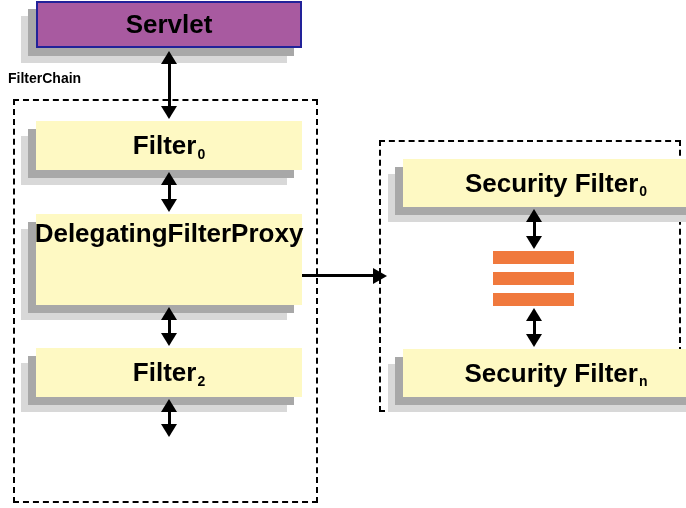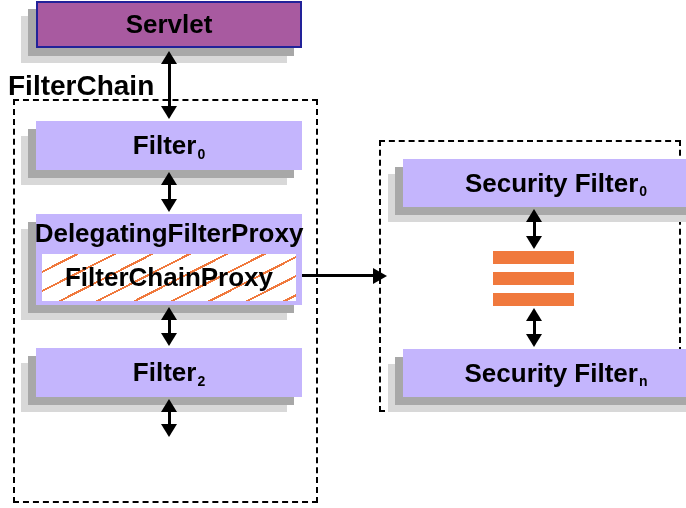--- a/index.html
+++ b/index.html
@@ -10,21 +10,21 @@
     background: #ffffff;
     font-family: "Liberation Sans", sans-serif;
     overflow: hidden;
   }
   
   .box {
     position: absolute;
     left: 36px;
     width: 266px;
     height: 49px;
-    background: #c4b5fd;
+    background: #fef9c3;
     box-shadow: -8px 8px 0 #A8A8A8, -15px 15px 0 #D8D8D8;
     display: flex;
     align-items: center;
     justify-content: center;
     font-weight: 700;
     font-size: 26px;
     color: #000000;
     box-sizing: border-box;
     white-space: nowrap;
   }
@@ -56,21 +56,21 @@
   .panel {
     position: absolute;
     border: 2px dashed #000000;
     box-sizing: border-box;
   }
   .fc-panel  { left: 13px;  top: 99px;  width: 305px; height: 404px; }
   .sfc-panel { left: 379px; top: 140px; width: 302px; height: 272px; }
   .panel-title {
     position: absolute;
     font-weight: 700;
-    font-size: 28px;
+    font-size: 14px;
     color: #000000;
     white-space: nowrap;
   }
   .fc-title  { left: 8px;   top: 70px; }
   .sfc-title { left: 377px; top: 109px; }
 
   .sub {
     font-size: 14px;
     position: relative;
     top: 8px;
@@ -147,23 +147,20 @@
   </div>
 
   <div class="varrow a2">
     <div class="head-up"></div>
     <div class="shaft"></div>
     <div class="head-down"></div>
   </div>
 
   <div class="box dfp-box">
     <div class="dfp-title">DelegatingFilterProxy</div>
-    <div class="fcp-box">
-      <span>FilterChainProxy</span>
-    </div>
   </div>
 
   <div class="varrow a3">
     <div class="head-up"></div>
     <div class="shaft"></div>
     <div class="head-down"></div>
   </div>
 
   <div class="box filter2-box">
     <span>Filter</span>

